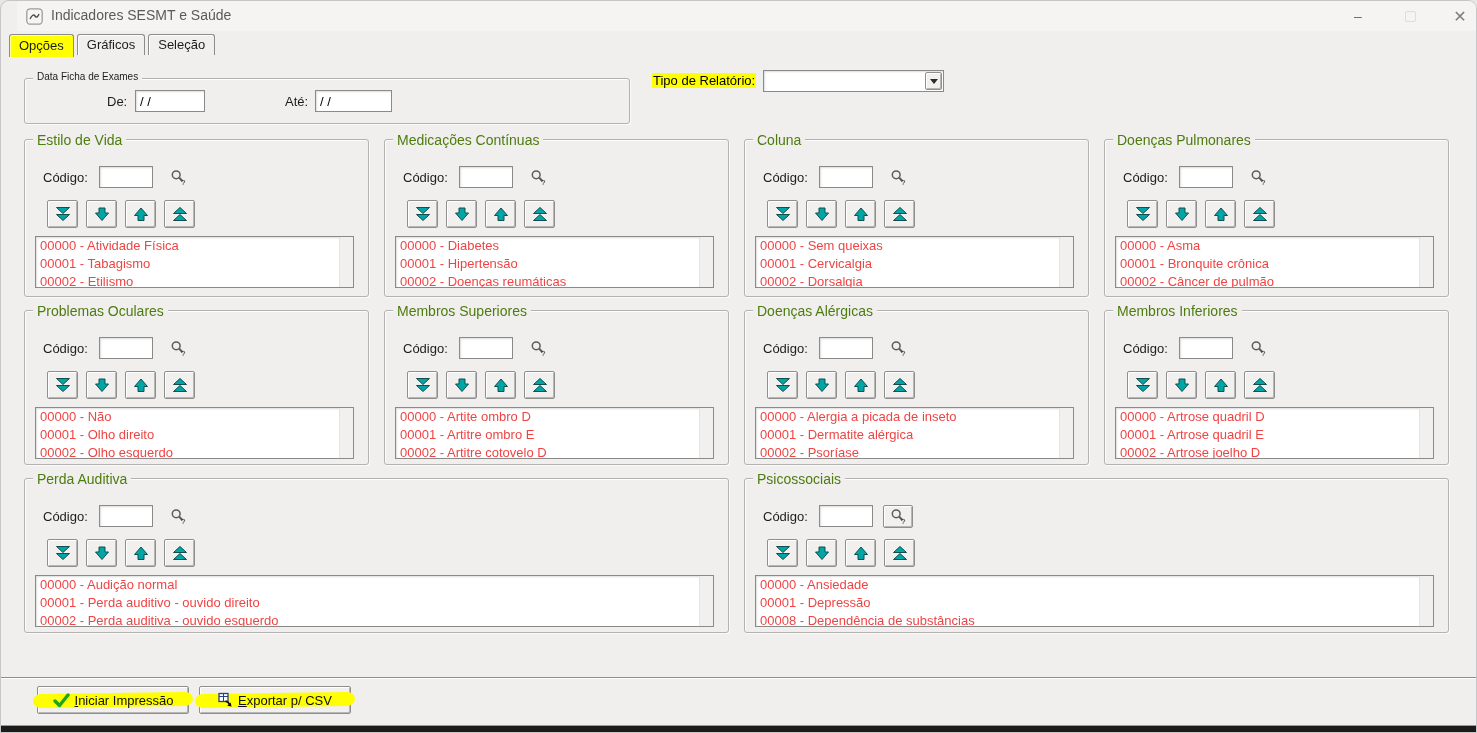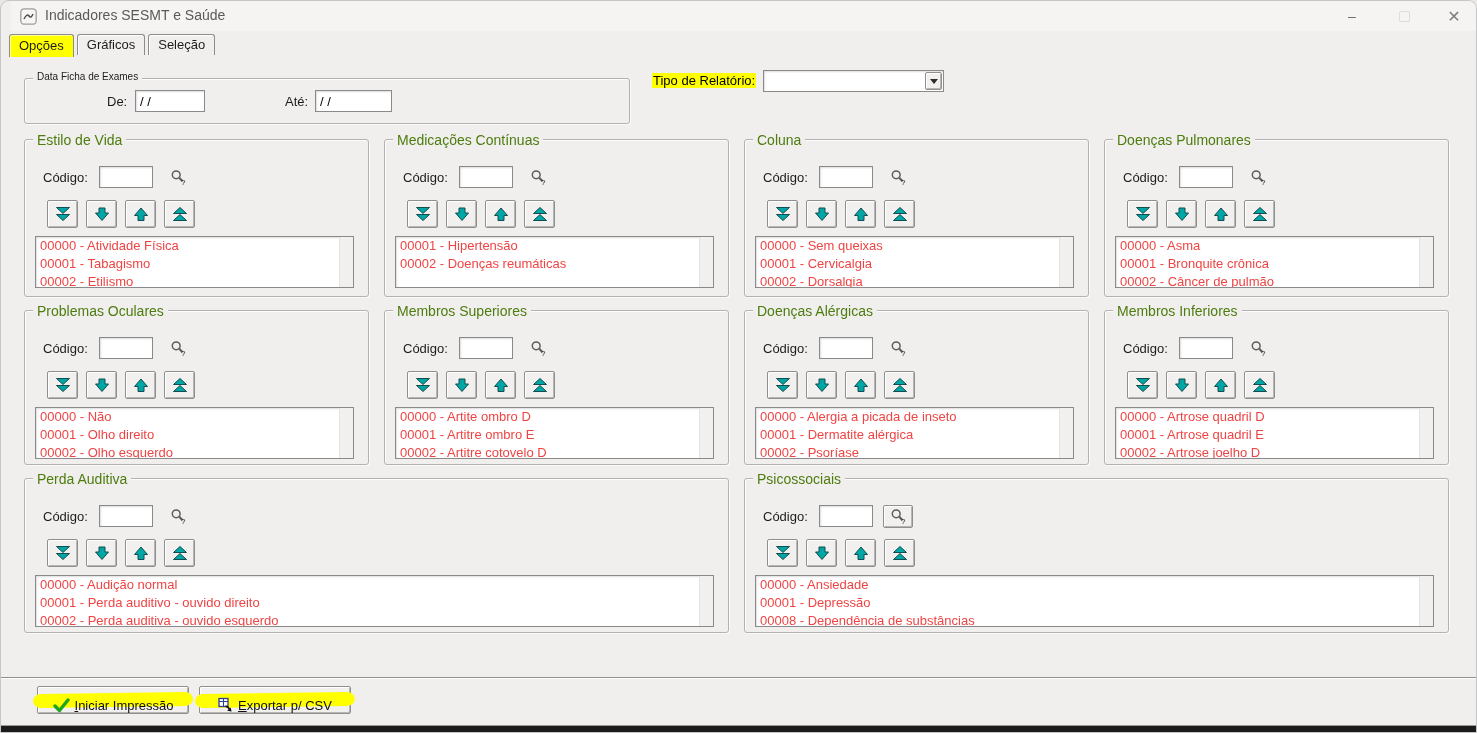--- a/index.html
+++ b/index.html
@@ -6,21 +6,21 @@
   html,body { background:#e8e7e5; }
   body { font-family:"Liberation Sans", sans-serif; }
 
   #window {
     position:relative; width:1477px; height:733px;
     background:#f0efed; overflow:hidden;
     border:1px solid #c6c6c6; border-radius:9px 9px 0 0;
   }
 
   
-  .titlebar { position:absolute; left:10px; top:0; right:0; height:30px; background:#f5f4f3; }
+  .titlebar { position:absolute; left:16px; top:0; right:0; height:30px; background:#f5f4f3; }
   .app-icon { position:absolute; left:9px; top:7px; width:17px; height:17px; }
   .title-text { position:absolute; left:34px; top:6px; font-size:14px; color:#5a5a5a; white-space:nowrap; }
   .win-btn { position:absolute; top:0; width:46px; height:30px; display:flex; align-items:center; justify-content:center; font-size:14px; }
   .win-min { left:1318px; color:#6f6f6f; }
   .win-max { left:1370px; }
   .win-max .maxbox { width:11px; height:11px; border:1px solid #dcdcdb; border-radius:2px; }
   .win-close { left:1420px; color:#7d7d7d; font-size:16px; }
 
   
   .tabs { position:absolute; left:8px; top:33px; display:flex; align-items:flex-start; }
@@ -84,21 +84,21 @@
   .arrows { position:absolute; left:22px; top:60px; display:flex; gap:8px; }
   .arrow-btn { width:31px; height:28px; }
   .listbox { position:absolute; left:10px; right:14px; top:96px; height:52px; overflow:hidden; }
   .listbox::after { content:""; position:absolute; right:0; top:0; bottom:0; width:13px; background:#f1f0ef; border-left:1px solid #e4e3e1; }
   .list-item { font-size:13px; line-height:18px; padding-left:4px; color:#ef4444; white-space:nowrap; }
 
   
   .footer-groove { position:absolute; left:0; right:0; top:676px; height:2px; border-top:1px solid #8f8f8f; background:#ffffff; }
   .footer-btn { position:absolute; top:685px; width:152px; height:28px; font-size:13px; color:#101010; overflow:visible; }
   .footer-btn .hl { position:absolute; left:-5px; right:-5px; top:6px; bottom:6px; background:#ffff00; border-radius:8px/7px; transform:rotate(-.8deg); }
-  .footer-btn .inner { position:relative; display:flex; align-items:flex-end; justify-content:center; gap:5px; width:100%; height:100%; }
+  .footer-btn .inner { position:relative; display:flex; align-items:center; justify-content:center; gap:5px; width:100%; height:100%; }
   .btn-print  { left:36px; }
   .btn-export { left:198px; }
   .bottom-strip { position:absolute; left:0; right:0; bottom:0; height:7px; background:#1b1b1b; border-top:1px solid #9a9a98; }
 
   u { text-decoration:underline; }
 </style>
 </head>
 <body>
 
 <svg width="0" height="0" style="position:absolute">
@@ -241,20 +241,21 @@
               <use href="#ic-arrow-up"></use>
             </svg>
       </div>
       <div class="arrow-btn btn3d">
         <svg width="18" height="16" viewBox="0 0 18 16">
               <use href="#ic-arrow-dup"></use>
             </svg>
       </div>
     </div>
     <div class="listbox sunken">
+          <div class="list-item">00000 - Diabetes</div>
           <div class="list-item">00001 - Hipertensão</div>
           <div class="list-item">00002 - Doenças reumáticas</div>
         </div>
   </div>
       <div class="group">
     <span class="legend">Coluna</span>
     <span class="lbl code-label">Código:</span>
     <input class="code-input sunken" value="" style="">
     <span class="search-btn">
       <svg width="16" height="17" viewBox="0 0 16 17">

